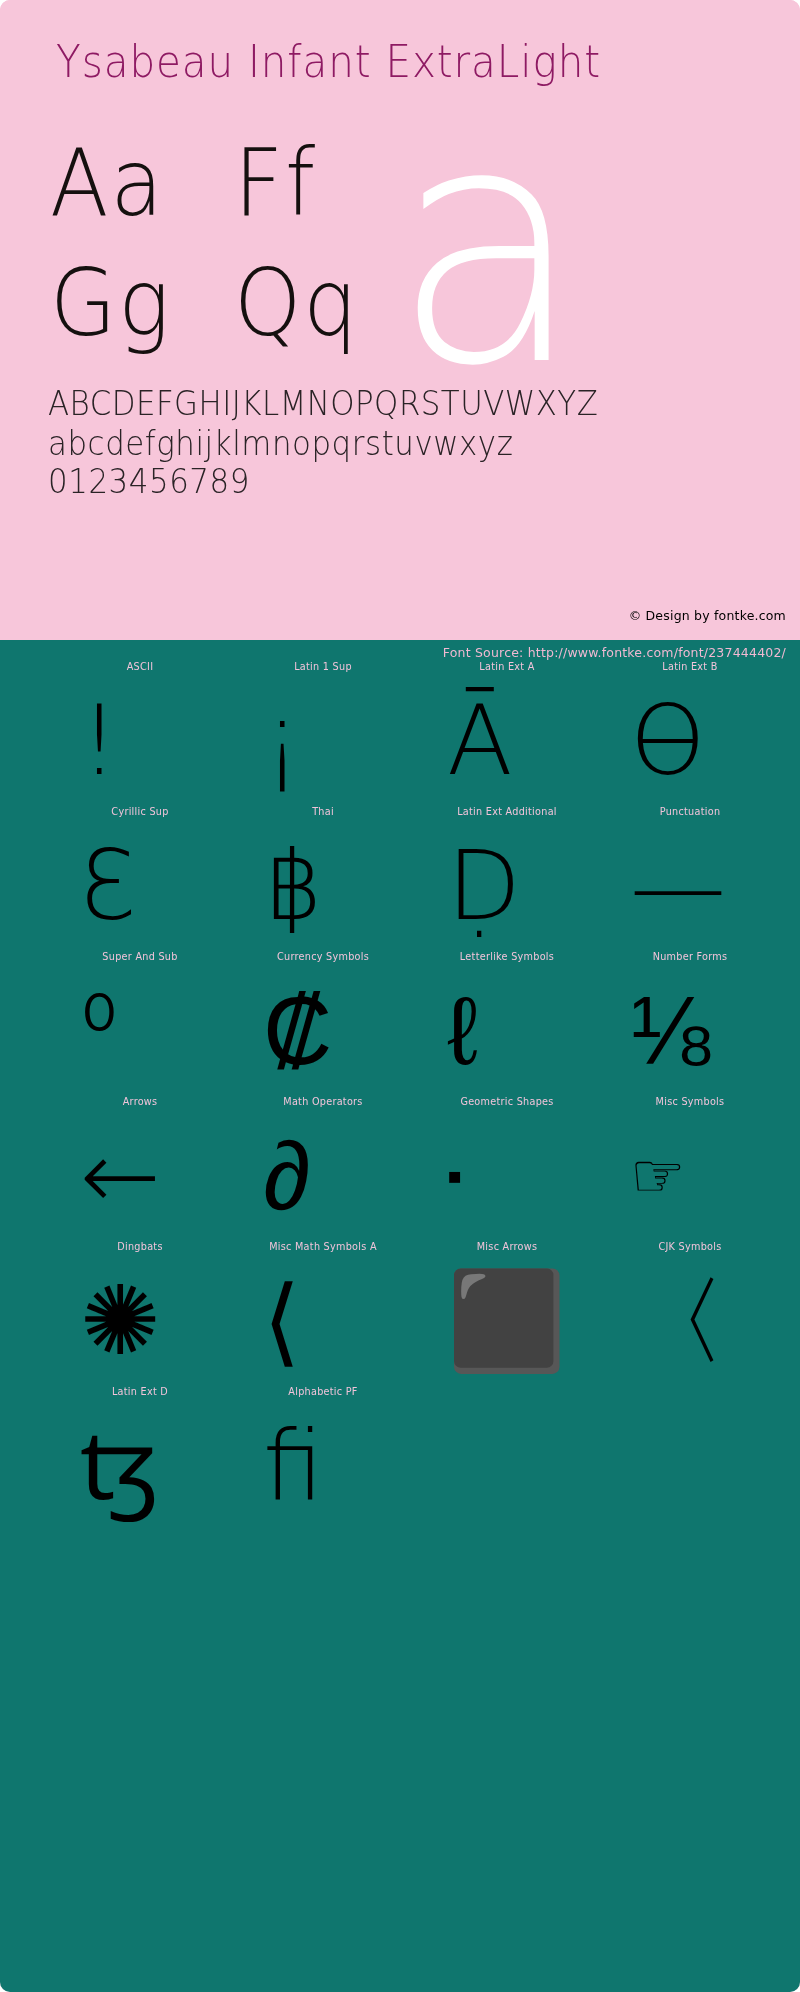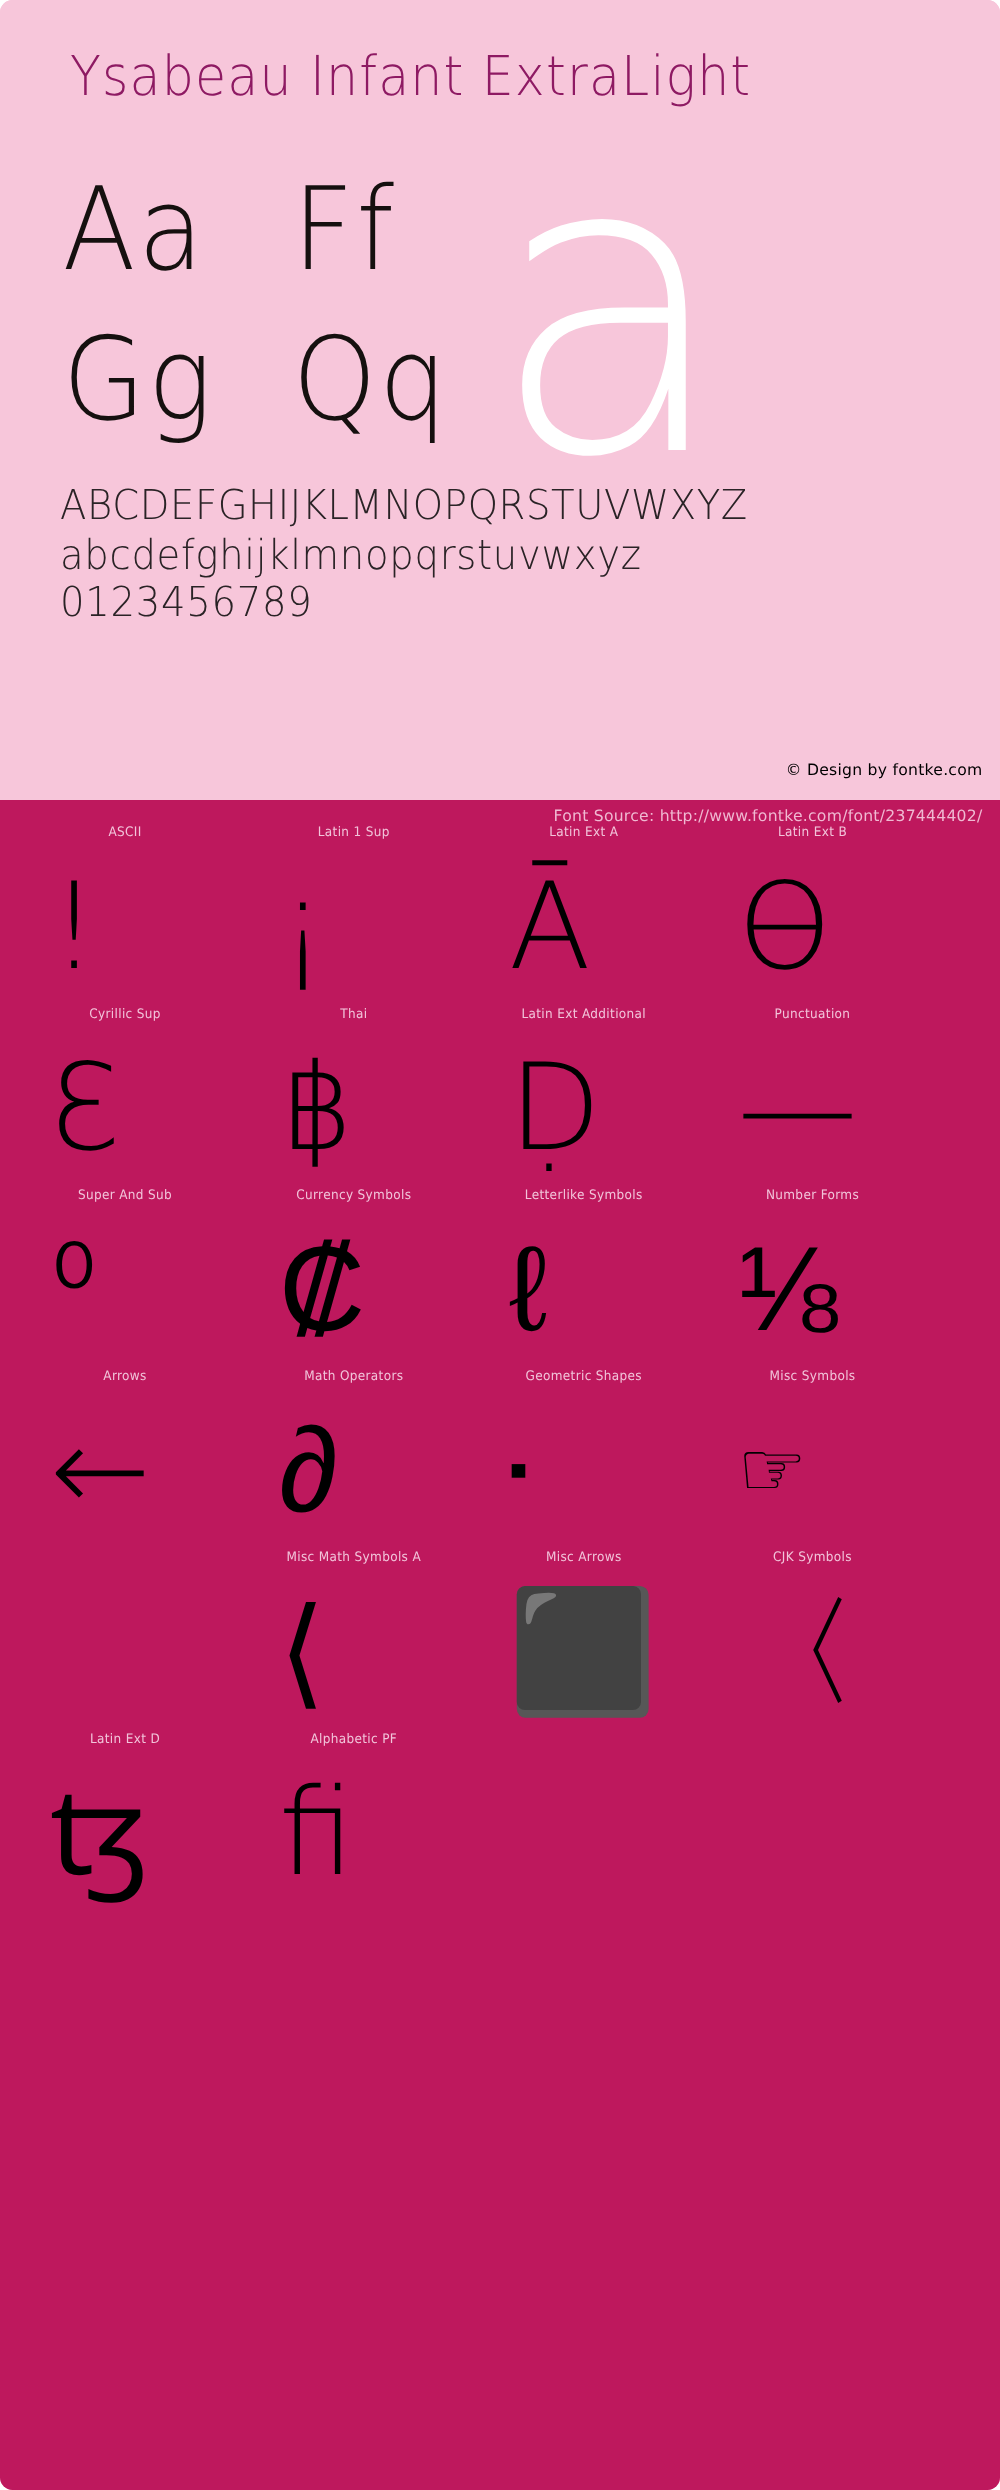--- a/index.html
+++ b/index.html
@@ -123,21 +123,21 @@
     white-space: nowrap;
   }
 
   
   .grid-panel {
     position: absolute;
     left: 0;
     top: 640px;
     width: 800px;
     height: 1352px;
-    background: #be185d;
+    background: #0f766e;
     overflow: hidden;
     text-decoration: underline;
   }
 
   .source-line {
     position: absolute;
     right: 14px;
     top: 5px;
     font-family: "DejaVu Sans", sans-serif;
     font-size: 12.5px;
@@ -150,20 +150,21 @@
     position: absolute;
     left: 0;
     top: 20px;
     width: 800px;
   }
 
   .grid-row {
     position: relative;
     height: 145px;
     width: 663px;
+    margin-left: 40px;
   }
 
   .cell {
     position: absolute;
     width: 200px;
     top: 0;
     height: 145px;
   }
   .cell.c0 { left: 0px; }
   .cell.c1 { left: 183px; }
@@ -301,20 +302,24 @@
           <div class="cell c2">
             <div class="cell-label">Geometric Shapes</div>
             <div class="cell-glyph mini offset-left">▪</div>
           </div>
           <div class="cell c3">
             <div class="cell-label">Misc Symbols</div>
             <div class="cell-glyph small offset-left">☞</div>
           </div>
         </div>
         <div class="grid-row">
+          <div class="cell c0">
+            <div class="cell-label">Dingbats</div>
+            <div class="cell-glyph tall offset-left">✺</div>
+          </div>
           <div class="cell c1">
             <div class="cell-label">Misc Math Symbols A</div>
             <div class="cell-glyph tall offset-left">⟨</div>
           </div>
           <div class="cell c2">
             <div class="cell-label">Misc Arrows</div>
             <div class="cell-glyph tall offset-left">⬛</div>
           </div>
           <div class="cell c3">
             <div class="cell-label">CJK Symbols</div>

